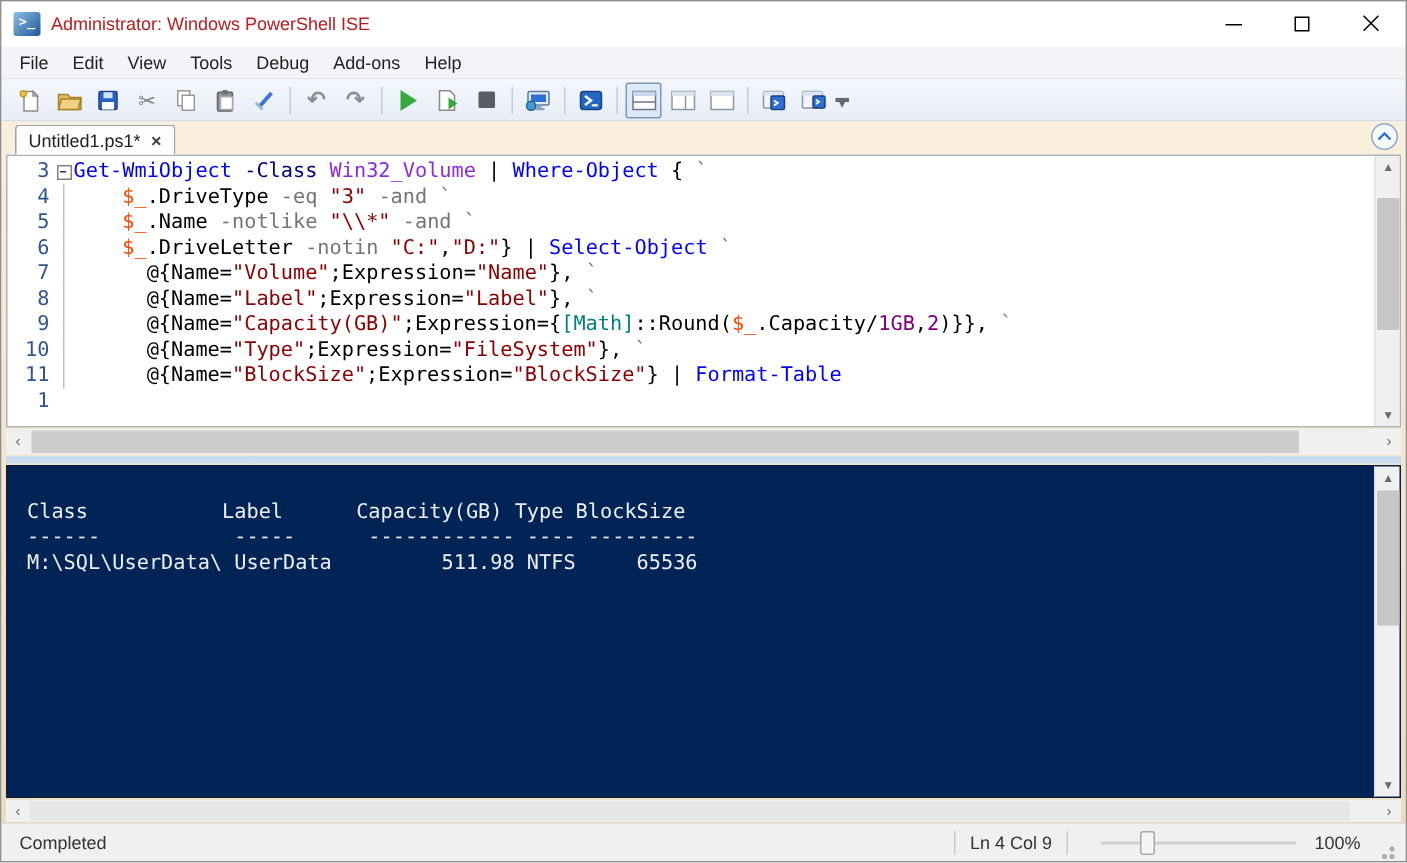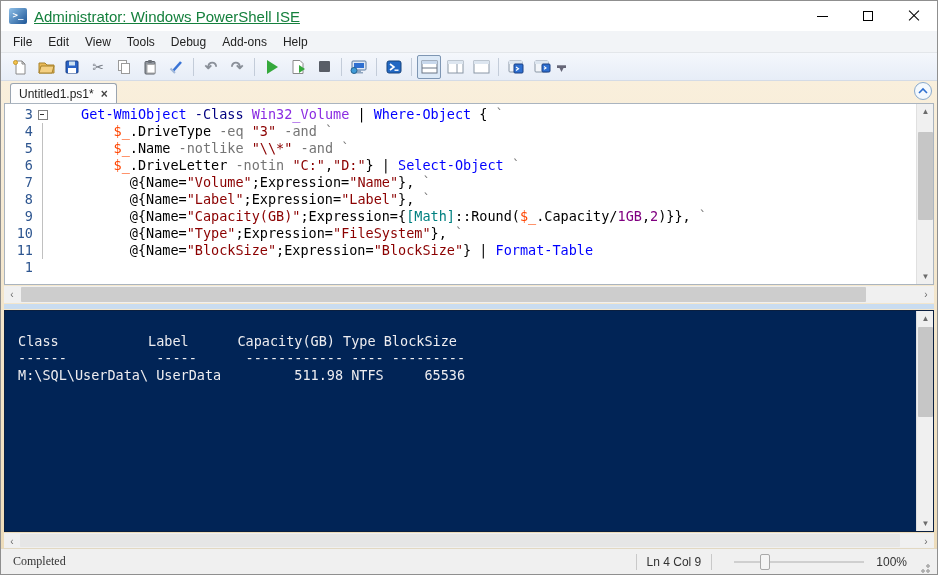--- a/index.html
+++ b/index.html
@@ -4,21 +4,21 @@
 <style>
   html,body{margin:0;padding:0;background:#d7d7d7;}
   *{box-sizing:border-box;}
   .window{width:938px;height:575px;background:#fff;border:1px solid #8f8f8f;
     display:flex;flex-direction:column;font-family:"Liberation Sans",sans-serif;overflow:hidden;}
 
   
   .titlebar{height:30px;background:#fff;display:flex;align-items:center;padding:0 0 0 8px;flex:0 0 auto;}
   .app-icon{width:18px;height:16px;border-radius:2px;background:linear-gradient(135deg,#8fc0e8,#1d5596);
     color:#fff;font:bold 9px/15px "DejaVu Sans Mono",monospace;text-align:center;margin-right:7px;flex:0 0 auto;}
-  .title-text{font-size:15px;color:#15803d;flex:1 1 auto;white-space:nowrap;text-decoration:underline;}
+  .title-text{font-size:12px;color:#b91c1c;flex:1 1 auto;white-space:nowrap;}
   .win-btns{display:flex;height:100%;flex:0 0 auto;}
   .win-btn{width:46px;height:100%;display:flex;align-items:center;justify-content:center;cursor:default;}
   .glyph-min{width:11px;height:0;border-top:1px solid #000;}
   .glyph-max{width:10px;height:10px;border:1px solid #000;}
   .glyph-close{position:relative;width:12px;height:12px;}
   .glyph-close::before,.glyph-close::after{content:'';position:absolute;left:-1px;top:5px;width:14px;height:0;border-top:1px solid #000;}
   .glyph-close::before{transform:rotate(45deg);}  .glyph-close::after{transform:rotate(-45deg);}
 
   
   .menubar{height:22px;background:#f2f4f7;display:flex;align-items:center;padding-left:4px;
@@ -51,21 +51,21 @@
 
   
   .editor-pane{height:182px;background:#fff;border:1px solid #aab4bf;display:flex;flex:0 0 auto;}
   .code-area{flex:1 1 auto;overflow:hidden;padding-top:2px;font-family:"DejaVu Sans Mono",monospace;font-size:13.5px;line-height:17px;}
   .code-line{display:flex;height:17px;white-space:pre;}
   .line-num{width:28px;text-align:right;color:#2e5690;flex:0 0 auto;}
   .fold{width:16px;flex:0 0 auto;position:relative;}
   .fold.box::before{content:'';position:absolute;left:5px;top:4px;width:8px;height:8px;border:1px solid #808080;background:#fff;}
   .fold.box::after{content:'';position:absolute;left:7px;top:8px;width:4px;height:0;border-top:1px solid #333;}
   .fold.guide::before{content:'';position:absolute;left:9px;top:0;bottom:0;border-left:1px solid #c0c0c0;}
-  .code-text{white-space:pre;padding-left:32px;}
+  .code-text{white-space:pre;}
 
   
   .vscroll{width:17px;background:#f0f0f0;border-left:1px solid #e0e0e0;position:relative;flex:0 0 auto;}
   .vscroll .arr{position:absolute;left:0;width:17px;height:15px;color:#6b6b6b;font-size:8px;text-align:center;line-height:15px;}
   .vscroll .arr.up{top:0;}  .vscroll .arr.down{bottom:0;}
   .vthumb{position:absolute;left:1px;width:15px;background:#c6c6c6;border-radius:1px;}
   .hscroll{height:17px;background:#f0f0f0;position:relative;flex:0 0 auto;margin-top:1px;}
   .hscroll .arr{position:absolute;top:0;width:16px;height:17px;color:#6b6b6b;font-size:10px;text-align:center;line-height:17px;}
   .hscroll .arr.left{left:0;} .hscroll .arr.right{right:0;}
   .hthumb{position:absolute;top:1px;height:15px;background:#cdcdcd;border-radius:1px;}
@@ -79,21 +79,21 @@
   .console-line{height:17px;white-space:pre;}
   .console-line.highlight{position:relative;}
   .console-line.highlight::after{content:'';position:absolute;left:-8px;top:-7px;width:567px;height:31px;
     border:4px solid var(--hl,#e8112d);pointer-events:none;}
   .console-prompt{margin-top:36px;white-space:pre;}
   .console-pane .vscroll{background:#f0f0f0;}
 
   
   .statusbar{height:26px;background:#f0f0f0;border-top:1px solid #e2d8c2;display:flex;align-items:center;
     font-size:12px;color:#333;padding:0 6px 0 12px;flex:0 0 auto;}
-  .status-left{flex:1 1 auto;font-family:Liberation Serif, serif;}
+  .status-left{flex:1 1 auto;}
   .ssep{width:1px;height:16px;background:#c9c9c9;margin:0 10px;}
   .zoom-slider{width:130px;height:18px;position:relative;margin:0 12px;}
   .zoom-slider .track{position:absolute;left:0;right:0;top:8px;height:2px;background:#cfcfcf;}
   .zoom-slider .thumb{position:absolute;left:20%;top:1px;width:10px;height:16px;background:#f5f5f5;border:1px solid #a9a9a9;border-radius:2px;}
   .grip{width:14px;height:14px;margin-left:10px;align-self:flex-end;
     background:
       radial-gradient(circle at 11px 11px,#adadad 1.5px,transparent 2px),
       radial-gradient(circle at 11px 6px,#adadad 1.5px,transparent 2px),
       radial-gradient(circle at 6px 11px,#adadad 1.5px,transparent 2px);}
 </style>

